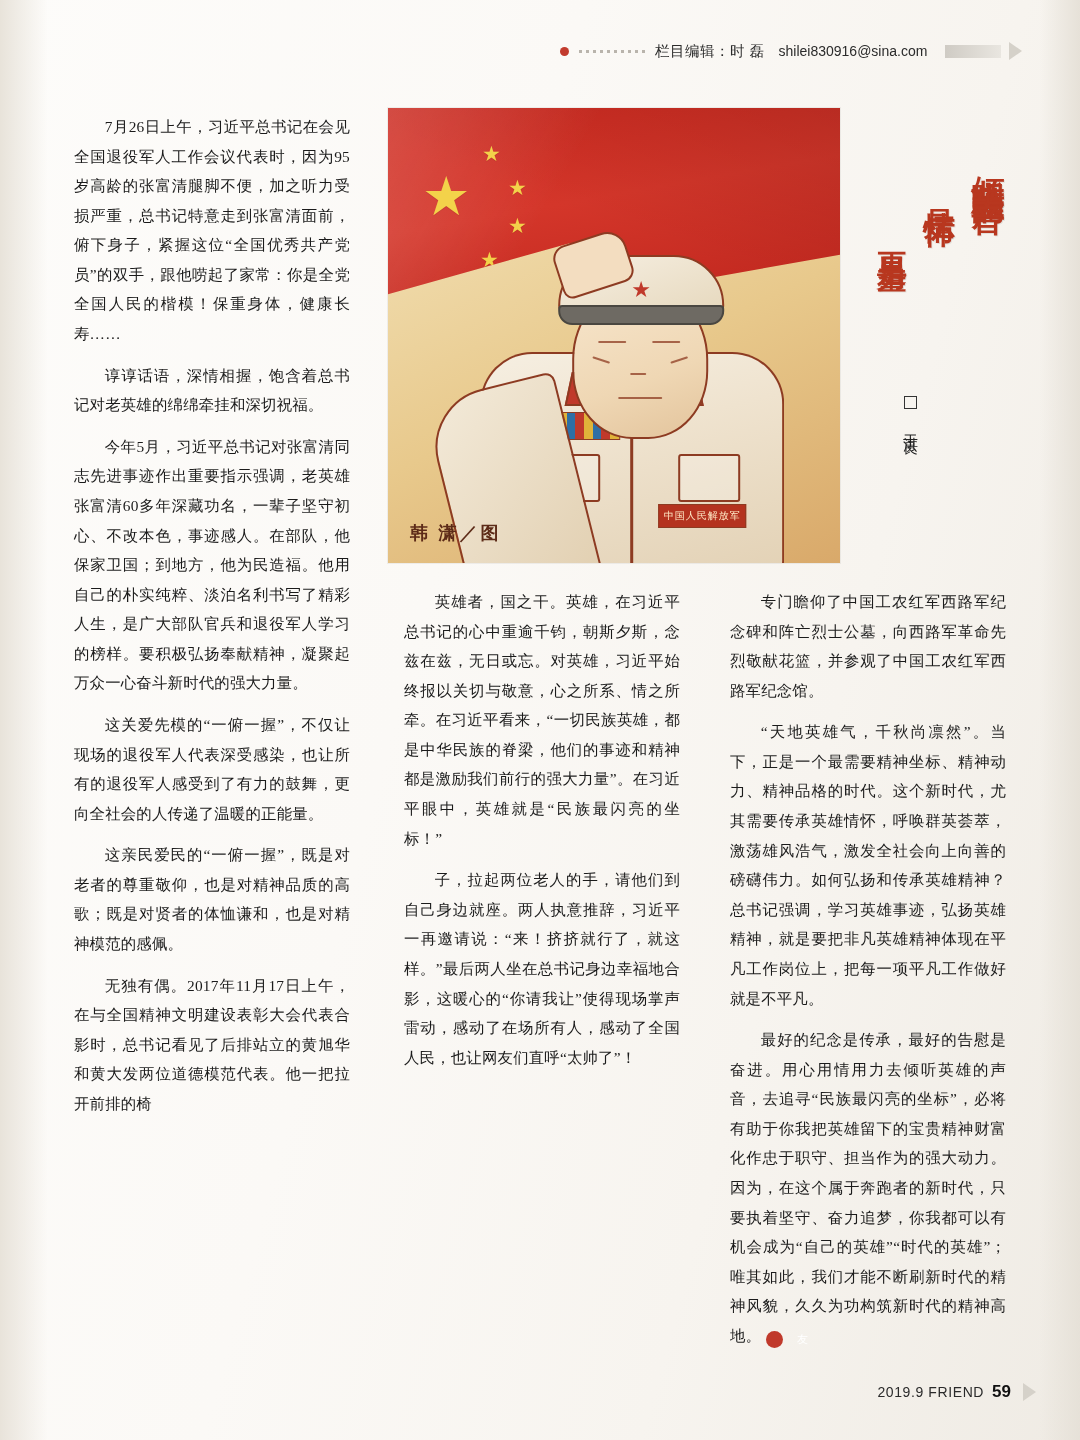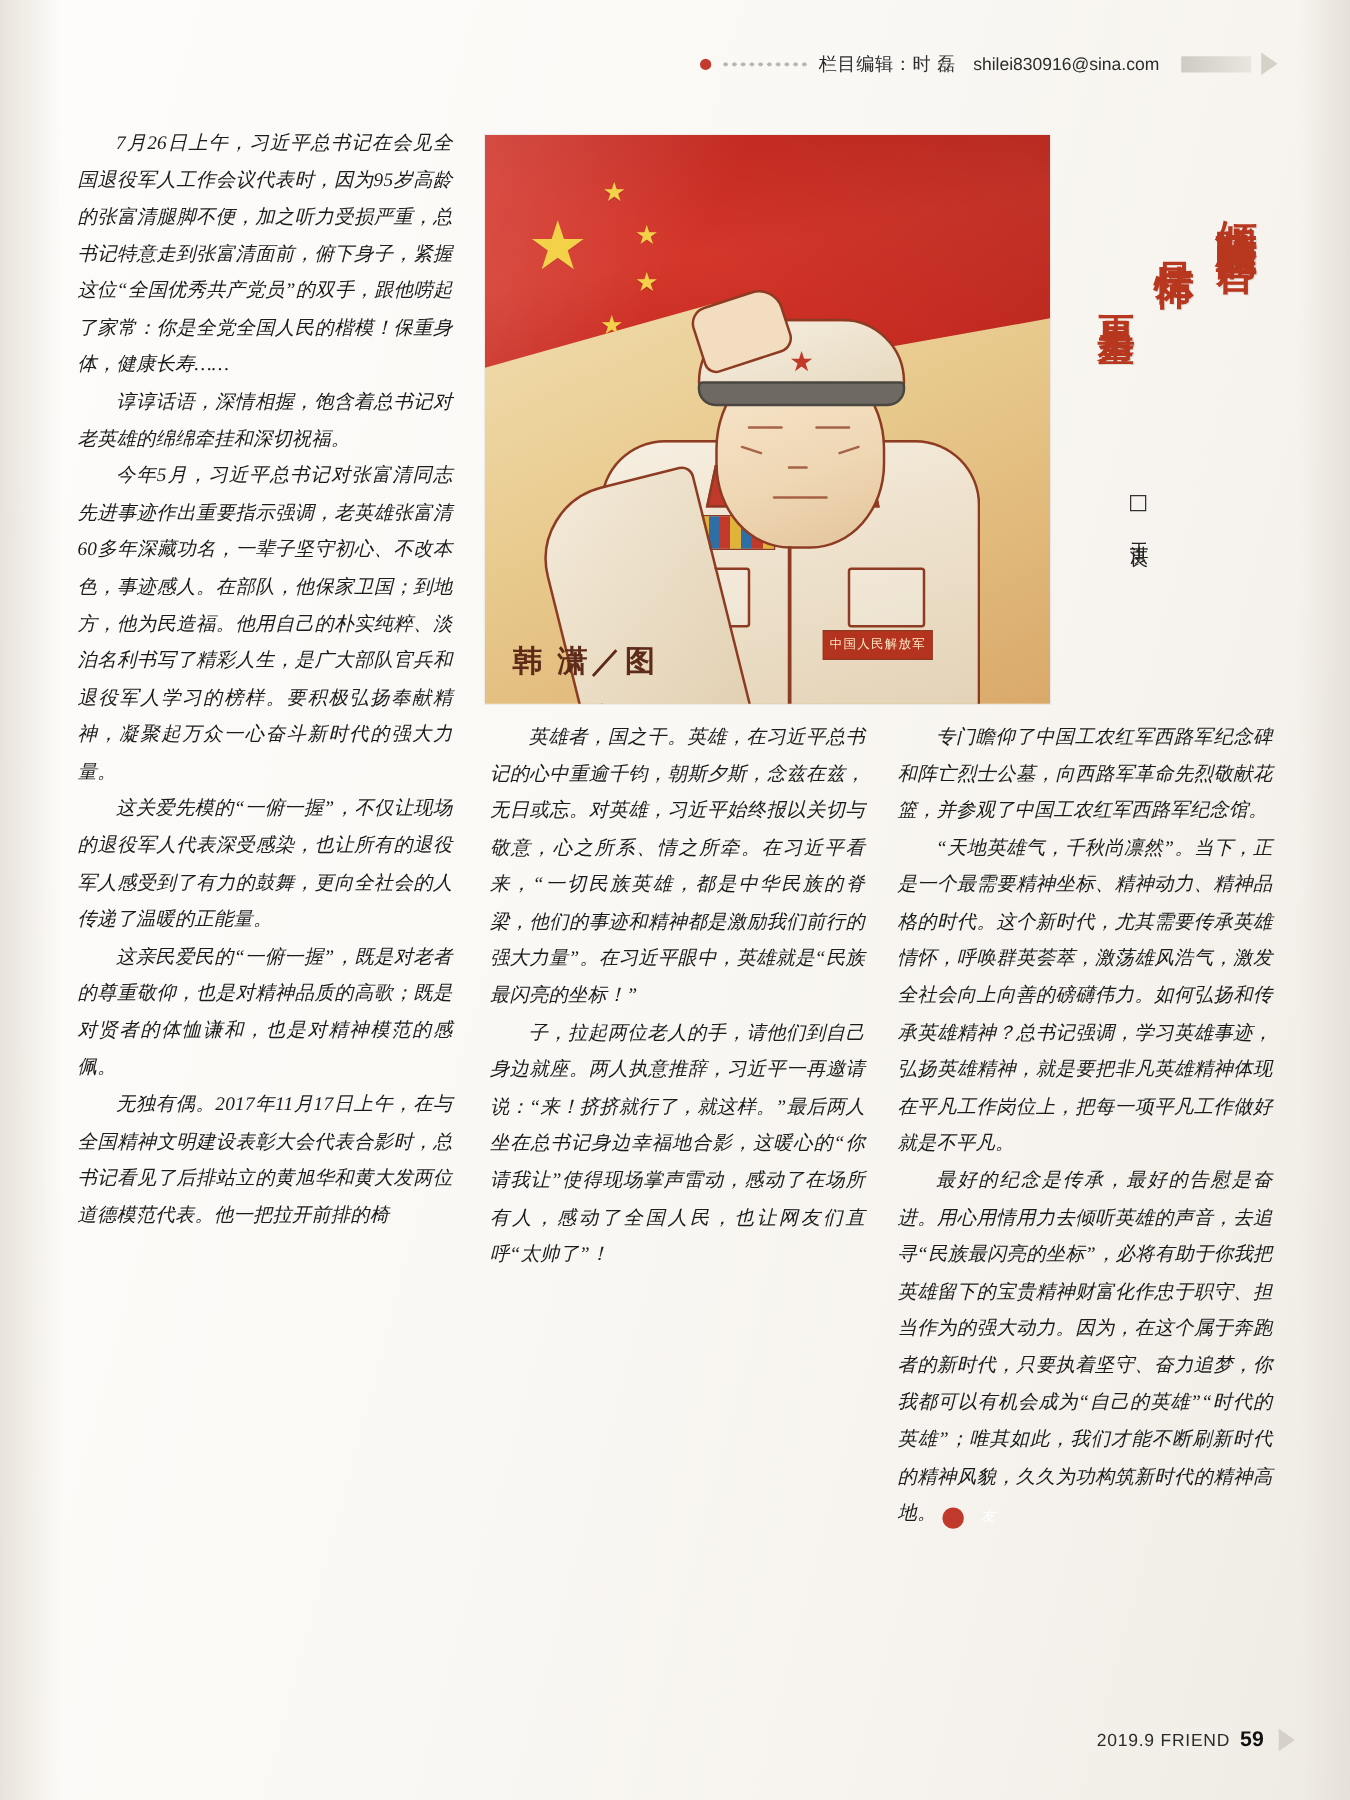--- a/index.html
+++ b/index.html
@@ -241,21 +241,21 @@
     position: absolute;
     background: #8d3b22;
     height: 2px;
     border-radius: 2px;
     opacity: 0.75;
   }
   .sig-stamp {
     position: absolute;
     left: 22px;
     bottom: 18px;
-    font-size: 24px;
+    font-size: 18px;
     color: #5d2b18;
     letter-spacing: 3px;
     font-weight: bold;
     font-family: "Liberation Serif", serif;
   }
 
   
   .vtitle {
     position: absolute;
     right: 62px;
@@ -303,23 +303,22 @@
   
   .col {
     position: absolute;
     font-size: 15.4px;
     line-height: 1.92;
     text-align: justify;
     color: #1b1b1b;
     letter-spacing: 0.2px;
   }
   .col p {
-    margin: 0;
+    margin: 12px;
     text-indent: 2em;
-    font-style: italic;
   }
   .col1 { left: 62px;  top: 100px; width: 300px; }
   .col2 { left: 392px; top: 575px; width: 300px; }
   .col3 { left: 718px; top: 575px; width: 300px; }
 
   .end-mark {
     display: inline-block;
     width: 17px; height: 17px;
     border-radius: 50%;
     background: #c0392b;

